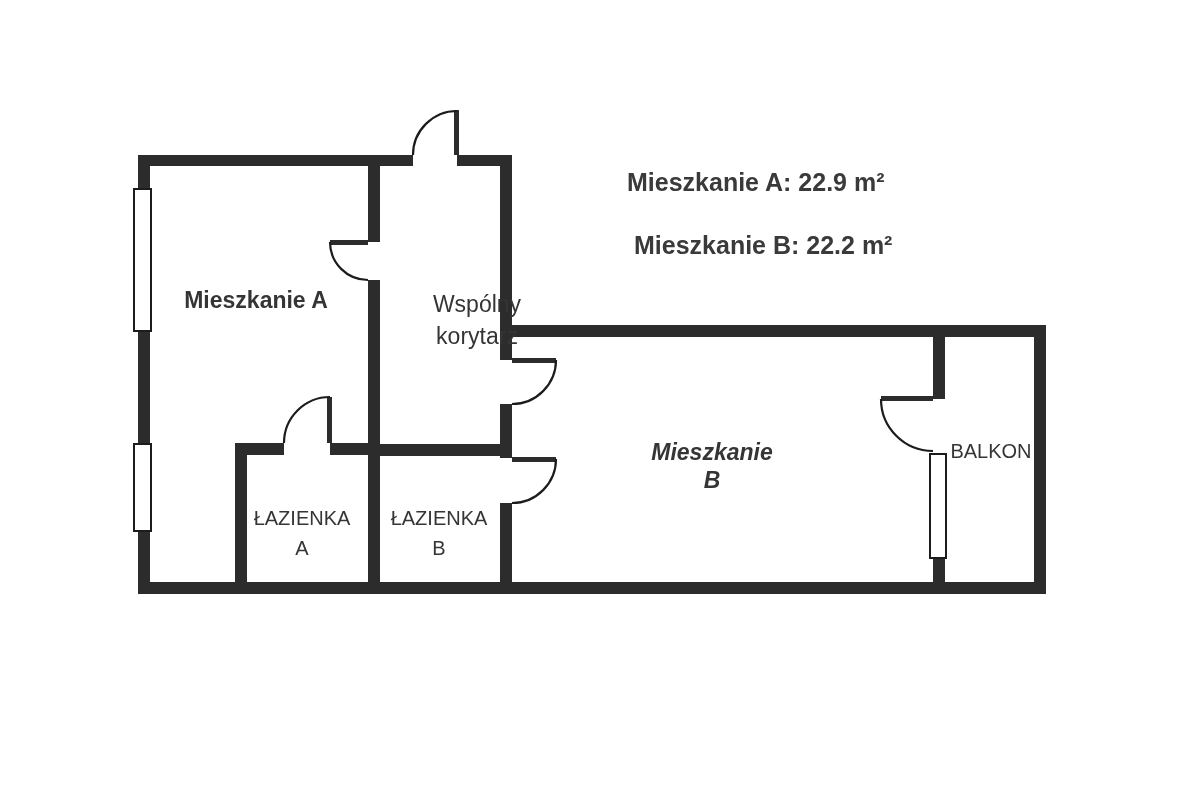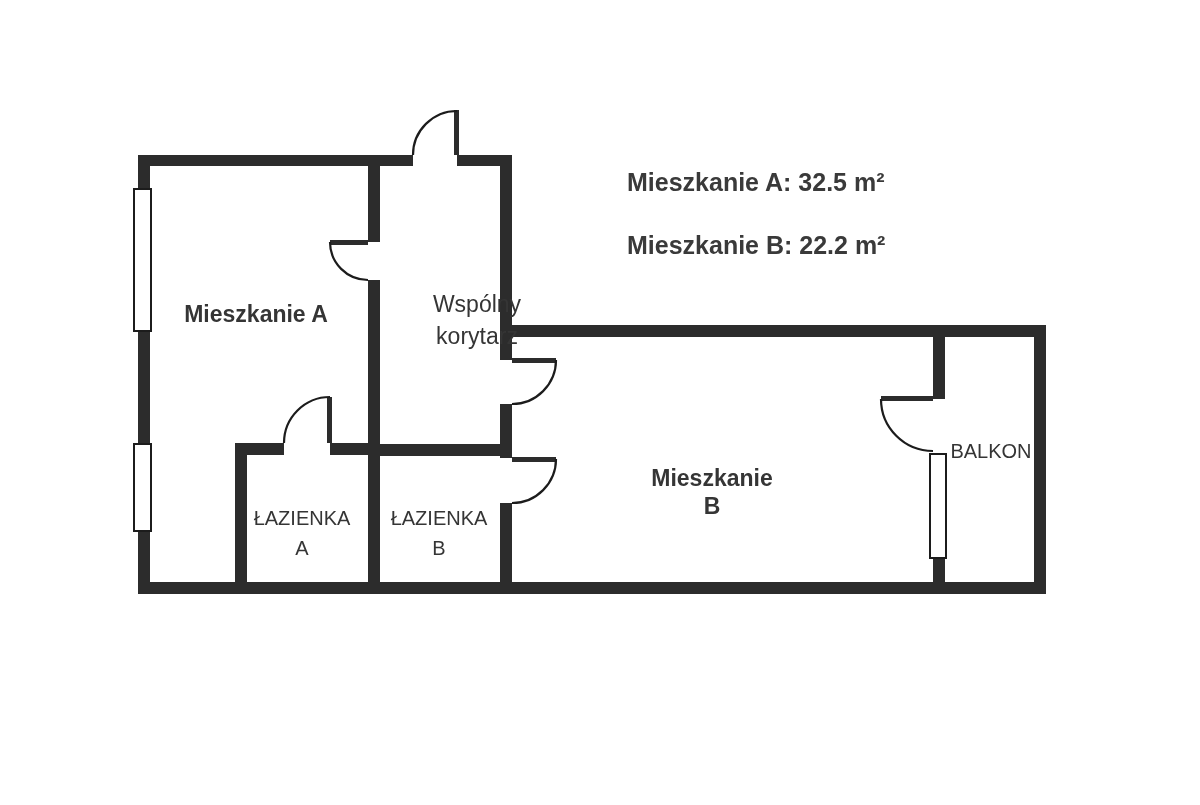--- a/index.html
+++ b/index.html
@@ -78,42 +78,42 @@
     <g fill="none" stroke="#1c1c1c" stroke-width="2.2">
       <path d="M413,155 A44,44 0 0 1 457,111"></path>
       <path d="M330,242 A38,38 0 0 0 368,280"></path>
       <path d="M284,443 A46,46 0 0 1 330,397"></path>
       <path d="M556,360 A44,44 0 0 1 512,404"></path>
       <path d="M556,459 A44,44 0 0 1 512,503"></path>
       <path d="M881,399 A52,52 0 0 0 933,451"></path>
     </g>
   </svg>
 
-  <div class="label room-lg" style="left:256px; top:314px;">Mieszkanie A</div>
+  <div class="label room-lg" style="left:256px; top:300px;">Mieszkanie A</div>
 
   <div class="label room-reg" style="left:443px; top:320px;margin-left:34px;">
     <span>Wspólny</span><br>
     <span>korytarz</span>
   </div>
 
-  <div class="label room-lg" style="left:712px; top:492px;">
+  <div class="label room-lg" style="left:712px; top:466px;font-style:italic;">
     <span>Mieszkanie</span><br>
     <span>B</span>
   </div>
 
   <div class="label room-sm" style="left:302px; top:533px;">
     <span>ŁAZIENKA</span><br>
     <span>A</span>
   </div>
 
   <div class="label room-sm" style="left:439px; top:533px;">
     <span>ŁAZIENKA</span><br>
     <span>B</span>
   </div>
 
   <div class="label room-sm" style="left:991px; top:451px;">BALKON</div>
 
-  <div class="legend-item" style="top:168px;">Mieszkanie A: 32.5 m²</div>
+  <div class="legend-item" style="top:168px;">Mieszkanie A: 22.9 m²</div>
 
-  <div class="legend-item" style="top:231px;">Mieszkanie B: 22.2 m²</div>
+  <div class="legend-item" style="top:231px;margin-left:7px;">Mieszkanie B: 22.2 m²</div>
 
 
 </div>
 
 </body></html>

